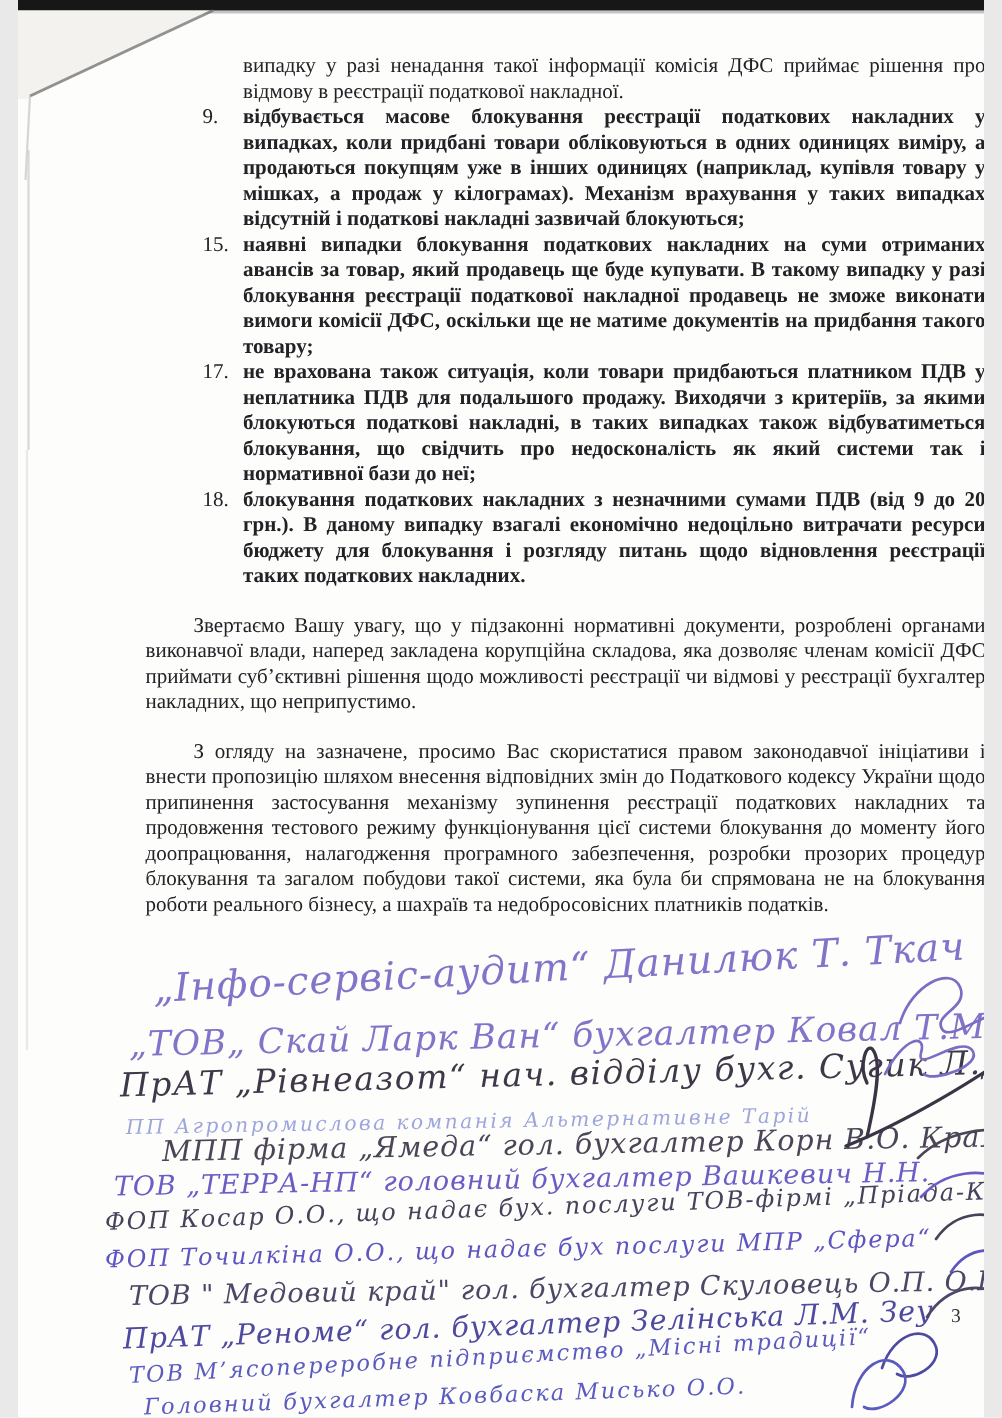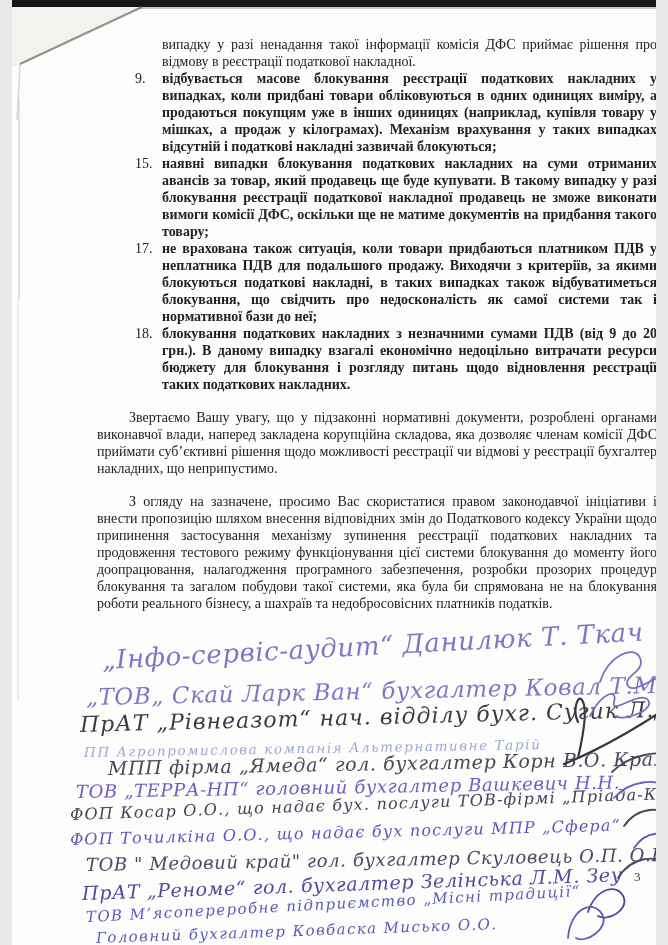--- a/index.html
+++ b/index.html
@@ -69,21 +69,21 @@
       <div class="li">
         <span class="num">9.</span>
         <span class="txt">відбувається масове блокування реєстрації податкових накладних у випадках, коли придбані товари обліковуються в одних одиницях виміру, а продаються покупцям уже в інших одиницях (наприклад, купівля товару у мішках, а продаж у кілограмах). Механізм врахування у таких випадках відсутній і податкові накладні зазвичай блокуються;</span>
       </div>
       <div class="li">
         <span class="num">15.</span>
         <span class="txt">наявні випадки блокування податкових накладних на суми отриманих авансів за товар, який продавець ще буде купувати. В такому випадку у разі блокування реєстрації податкової накладної продавець не зможе виконати вимоги комісії ДФС, оскільки ще не матиме документів на придбання такого товару;</span>
       </div>
       <div class="li">
         <span class="num">17.</span>
-        <span class="txt">не врахована також ситуація, коли товари придбаються платником ПДВ у неплатника ПДВ для подальшого продажу. Виходячи з критеріїв, за якими блокуються податкові накладні, в таких випадках також відбуватиметься блокування, що свідчить про недосконалість як самої системи так і нормативної бази до неї;</span>
+        <span class="txt">не врахована також ситуація, коли товари придбаються платником ПДВ у неплатника ПДВ для подальшого продажу. Виходячи з критеріїв, за якими блокуються податкові накладні, в таких випадках також відбуватиметься блокування, що свідчить про недосконалість як який системи так і нормативної бази до неї;</span>
       </div>
       <div class="li">
         <span class="num">18.</span>
         <span class="txt">блокування податкових накладних з незначними сумами ПДВ (від 9 до 20 грн.). В даному випадку взагалі економічно недоцільно витрачати ресурси бюджету для блокування і розгляду питань щодо відновлення реєстрації таких податкових накладних.</span>
       </div>
     </div>
 
     <div class="para">Звертаємо Вашу увагу, що у підзаконні нормативні документи, розроблені органами виконавчої влади, наперед закладена корупційна складова, яка дозволяє членам комісії ДФС приймати суб’єктивні рішення щодо можливості реєстрації чи відмові у реєстрації бухгалтер накладних, що неприпустимо.</div>
     <div class="para">З огляду на зазначене, просимо Вас скористатися правом законодавчої ініціативи і внести пропозицію шляхом внесення відповідних змін до Податкового кодексу України щодо припинення застосування механізму зупинення реєстрації податкових накладних та продовження тестового режиму функціонування цієї системи блокування до моменту його доопрацювання, налагодження програмного забезпечення, розробки прозорих процедур блокування та загалом побудови такої системи, яка була би спрямована не на блокування роботи реального бізнесу, а шахраїв та недобросовісних платників податків.</div>
   </div>

